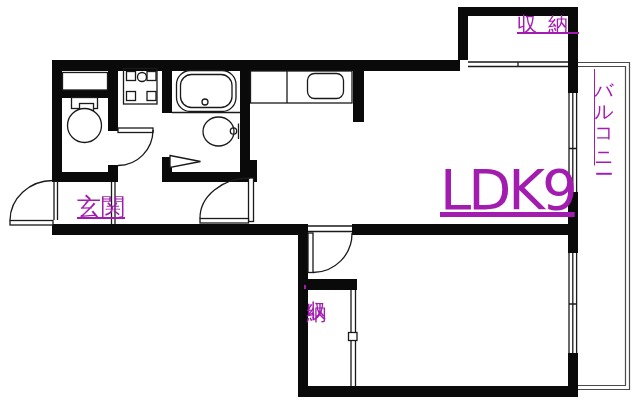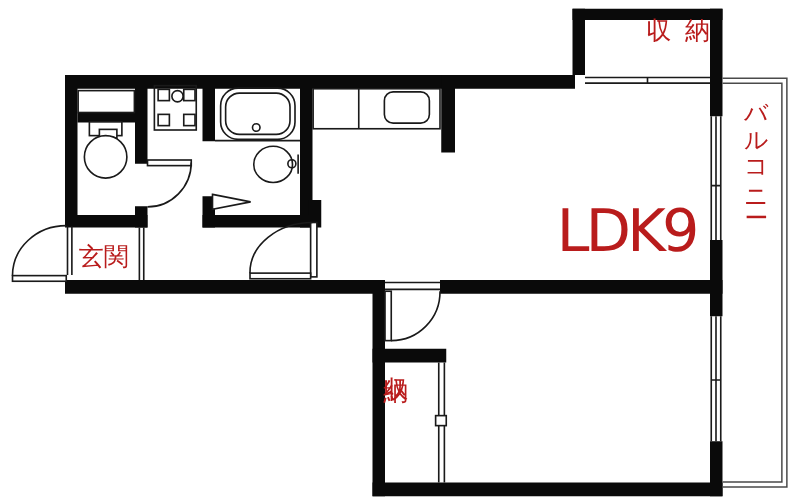--- a/index.html
+++ b/index.html
@@ -1,23 +1,23 @@
 <!DOCTYPE html>
 <html><head>
 <meta charset="utf-8">
 <style>
   html,body{margin:0;padding:0;background:#fff;}
   #stage{position:relative;width:640px;height:401px;background:#fff;overflow:hidden;
          font-family:"DejaVu Sans","Liberation Sans",sans-serif;color:#000;}
   #plan-svg{position:absolute;left:0;top:0;}
-  .lbl{position:absolute;line-height:1;white-space:nowrap;color:#b91c1c;}
-  .lbl-ldk{left:440px;top:162px;width:122px;font-size:47px;letter-spacing:-3px;text-align:center;font-weight:500;}
+  .lbl{position:absolute;line-height:1;white-space:nowrap;color:#a21caf;text-decoration:underline;}
+  .lbl-ldk{left:440px;top:162px;width:122px;font-size:56px;letter-spacing:-3px;text-align:center;font-weight:500;}
   .lbl-closet-top{left:517px;top:14px;font-size:20px;letter-spacing:11px;}
   .lbl-balcony{left:595px;top:69px;font-size:19px;letter-spacing:2px;writing-mode:vertical-rl;}
-  .lbl-genkan{left:63px;top:195px;font-size:20px;}
+  .lbl-genkan{left:77px;top:195px;font-size:24px;}
   .lbl-closet-bottom{left:307px;top:285px;font-size:20px;letter-spacing:2px;writing-mode:vertical-rl;}
   .lbl-western{left:458px;top:334px;font-size:45px;font-weight:500;}
   .lbl-western .sup{font-size:29px;vertical-align:13px;}
   .room{position:absolute;background:transparent;}
 </style>
 </head>
 <body>
 
 <div id="stage">
 

